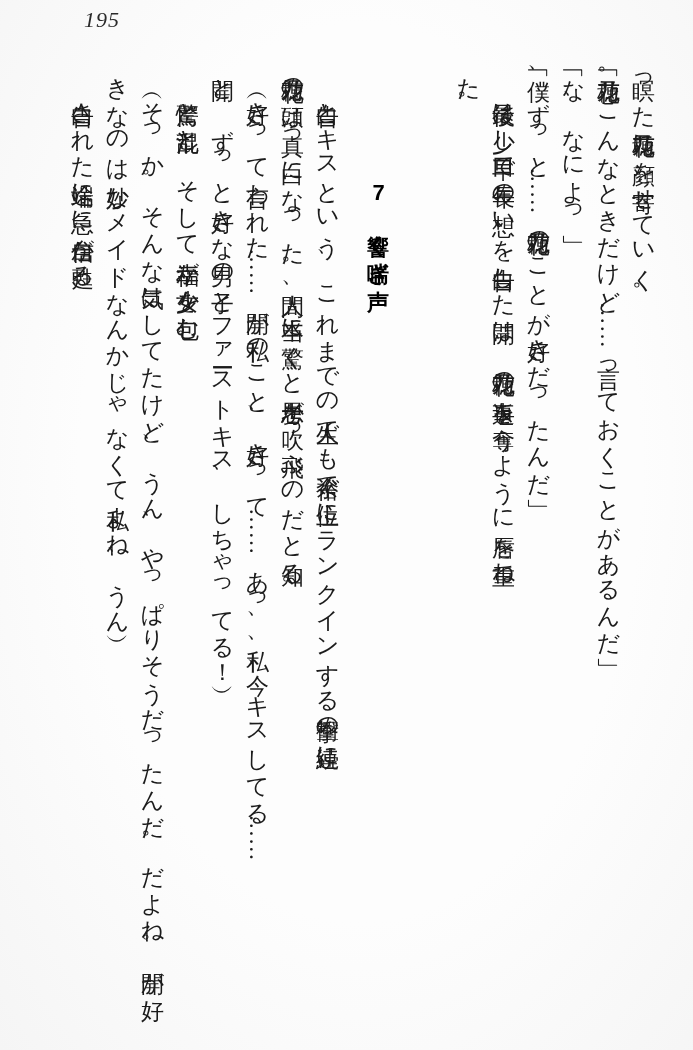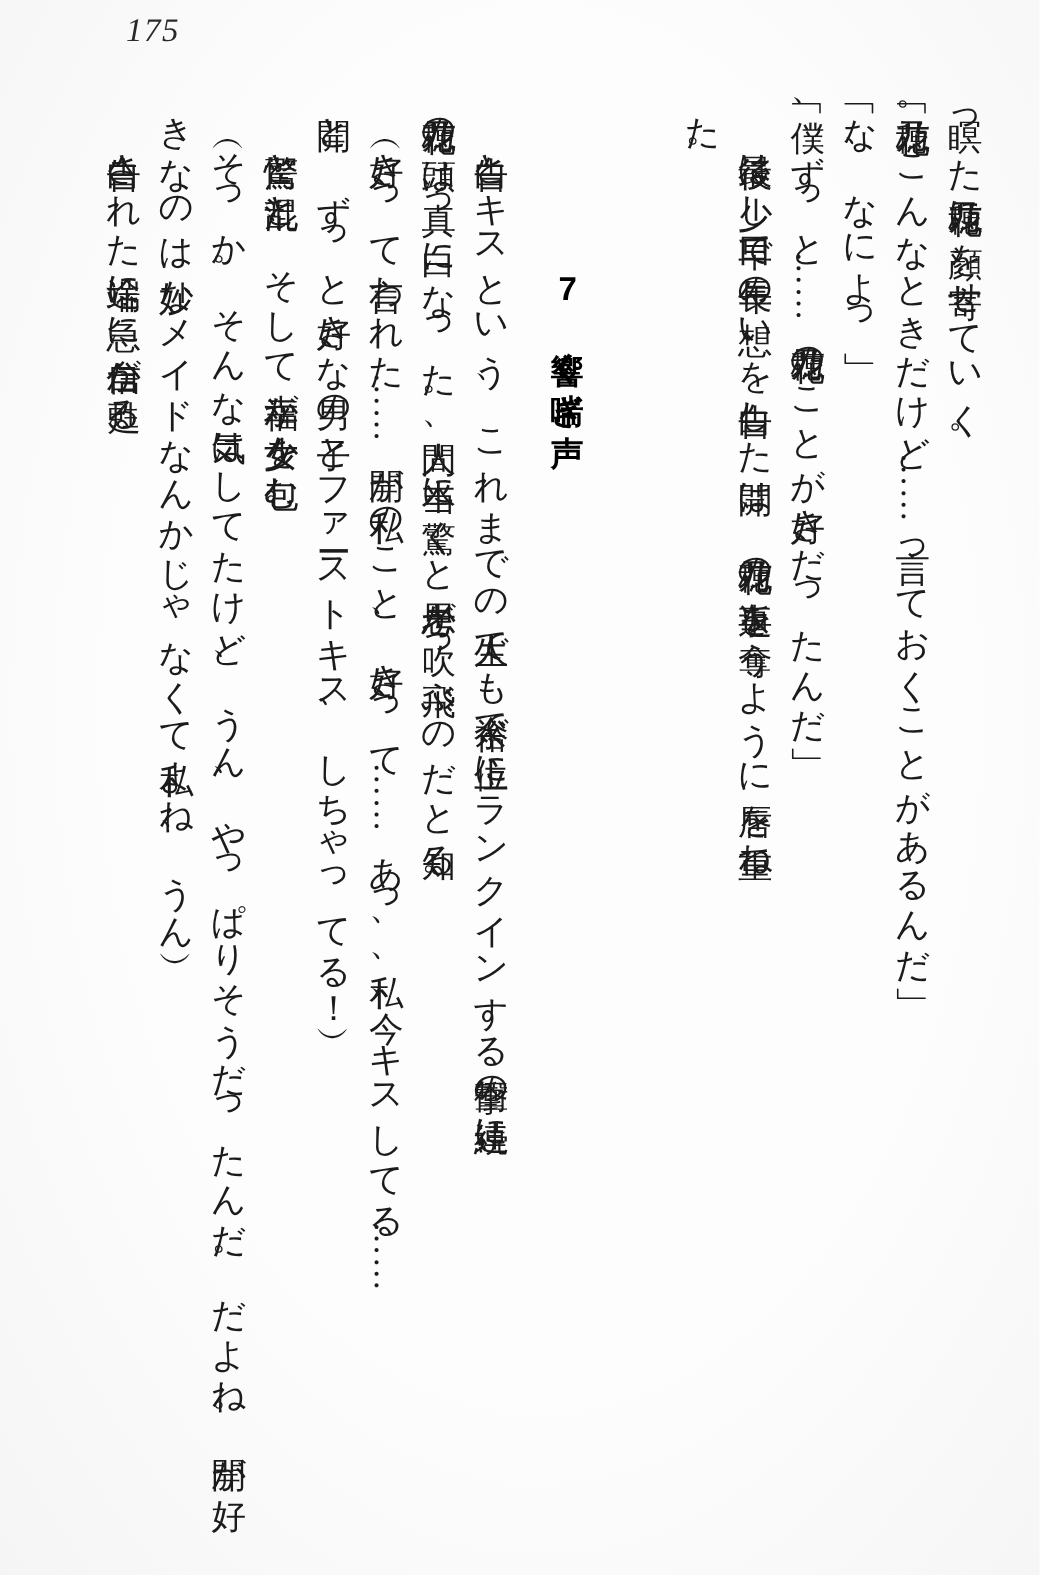--- a/index.html
+++ b/index.html
@@ -53,21 +53,21 @@
     color: #000;
     text-orientation: upright;
   }
   .chapter-title-span {
     margin-top: 10px; 
   }
 </style>
 </head>
 <body>
 
-<div class="page-number">175</div>
+<div class="page-number">195</div>
 
 <div class="text-flow">
 
   <p class="line">瞑った穂乃花に顔を寄せていく。</p>
   <p class="line">「穂乃花。こんなときだけど……言っておくことがあるんだ」</p>
   <p class="line">「な、なによっ」</p>
   <p class="line">「僕、ずっと……穂乃花のことが好きだったんだ」</p>
   <p class="line">　最後は少し早口で長年の想いを告白した開は、穂乃花の返事を奪うように唇を重ね</p>
   <p class="line">た。</p>
 

